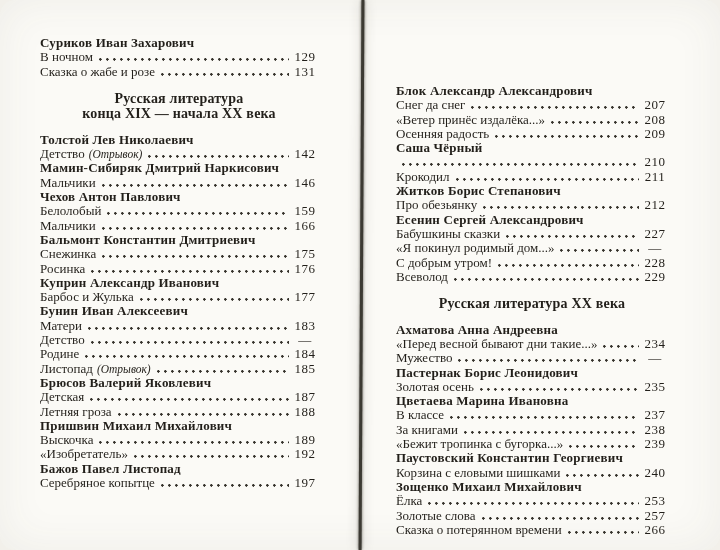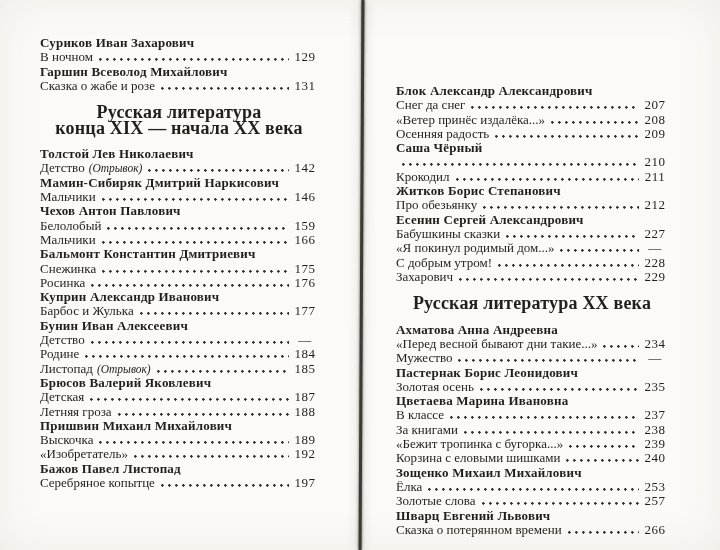--- a/index.html
+++ b/index.html
@@ -34,41 +34,38 @@
   .row.author{font-weight:bold;letter-spacing:0.2px;}
   .suffix{font-style:italic;font-size:11.5px;margin-left:4px;}
   .leader{
     flex:1;height:3px;margin:0 3px 0 6px;min-width:8px;
     background-image:radial-gradient(circle at 1.4px 1.4px,#36332c 1.05px,rgba(0,0,0,0) 1.5px);
     background-size:7px 3px;background-repeat:repeat-x;background-position:left bottom;
   }
   .num{min-width:26px;text-align:center;letter-spacing:0.5px;}
   .heading{
     text-align:center;font-weight:bold;
-    font-size:18px;line-height:15.5px;
+    font-size:14px;line-height:15.5px;
     margin:12px 0 11px;
     letter-spacing:0.2px;
   }
 </style>
 </head>
 <body>
 
 <div class="book">
   <div class="col left">
       <div class="row author">
         <span class="t">Суриков Иван Захарович</span>
       </div>
       <div class="row entry">
         <span class="t">В ночном</span>
         <span class="leader"></span>
         <span class="num">129</span>
       </div>
-      <div class="row author">
-        <span class="t">Гаршин Всеволод Михайлович</span>
-      </div>
       <div class="row entry">
         <span class="t">Сказка о жабе и розе</span>
         <span class="leader"></span>
         <span class="num">131</span>
       </div>
       <div class="heading">
         <div>Русская литература</div>
         <div>конца XIX — начала XX века</div>
       </div>
       <div class="row author">
@@ -119,20 +116,25 @@
       </div>
       <div class="row entry">
         <span class="t">Барбос и Жулька</span>
         <span class="leader"></span>
         <span class="num">177</span>
       </div>
       <div class="row author">
         <span class="t">Бунин Иван Алексеевич</span>
       </div>
       <div class="row entry">
+        <span class="t">Матери</span>
+        <span class="leader"></span>
+        <span class="num">183</span>
+      </div>
+      <div class="row entry">
         <span class="t">Детство</span>
         <span class="leader"></span>
         <span class="num">—</span>
       </div>
       <div class="row entry">
         <span class="t">Родине</span>
         <span class="leader"></span>
         <span class="num">184</span>
       </div>
       <div class="row entry">
@@ -228,21 +230,21 @@
         <span class="t">«Я покинул родимый дом...»</span>
         <span class="leader"></span>
         <span class="num">—</span>
       </div>
       <div class="row entry">
         <span class="t">С добрым утром!</span>
         <span class="leader"></span>
         <span class="num">228</span>
       </div>
       <div class="row entry">
-        <span class="t">Захарович</span>
+        <span class="t">Всеволод</span>
         <span class="leader"></span>
         <span class="num">229</span>
       </div>
       <div class="heading">
         <div>Русская литература XX века</div>
       </div>
       <div class="row author">
         <span class="t">Ахматова Анна Андреевна</span>
       </div>
       <div class="row entry">
@@ -274,40 +276,40 @@
       <div class="row entry">
         <span class="t">За книгами</span>
         <span class="leader"></span>
         <span class="num">238</span>
       </div>
       <div class="row entry">
         <span class="t">«Бежит тропинка с бугорка...»</span>
         <span class="leader"></span>
         <span class="num">239</span>
       </div>
+      <div class="row author">
+        <span class="t">Паустовский Константин Георгиевич</span>
+      </div>
       <div class="row entry">
         <span class="t">Корзина с еловыми шишками</span>
         <span class="leader"></span>
         <span class="num">240</span>
       </div>
       <div class="row author">
         <span class="t">Зощенко Михаил Михайлович</span>
       </div>
       <div class="row entry">
         <span class="t">Ёлка</span>
         <span class="leader"></span>
         <span class="num">253</span>
       </div>
       <div class="row entry">
         <span class="t">Золотые слова</span>
         <span class="leader"></span>
         <span class="num">257</span>
-      </div>
-      <div class="row author">
-        <span class="t">Шварц Евгений Львович</span>
       </div>
       <div class="row entry">
         <span class="t">Сказка о потерянном времени</span>
         <span class="leader"></span>
         <span class="num">266</span>
       </div>
     </div>
 </div>
 
 </body></html>

